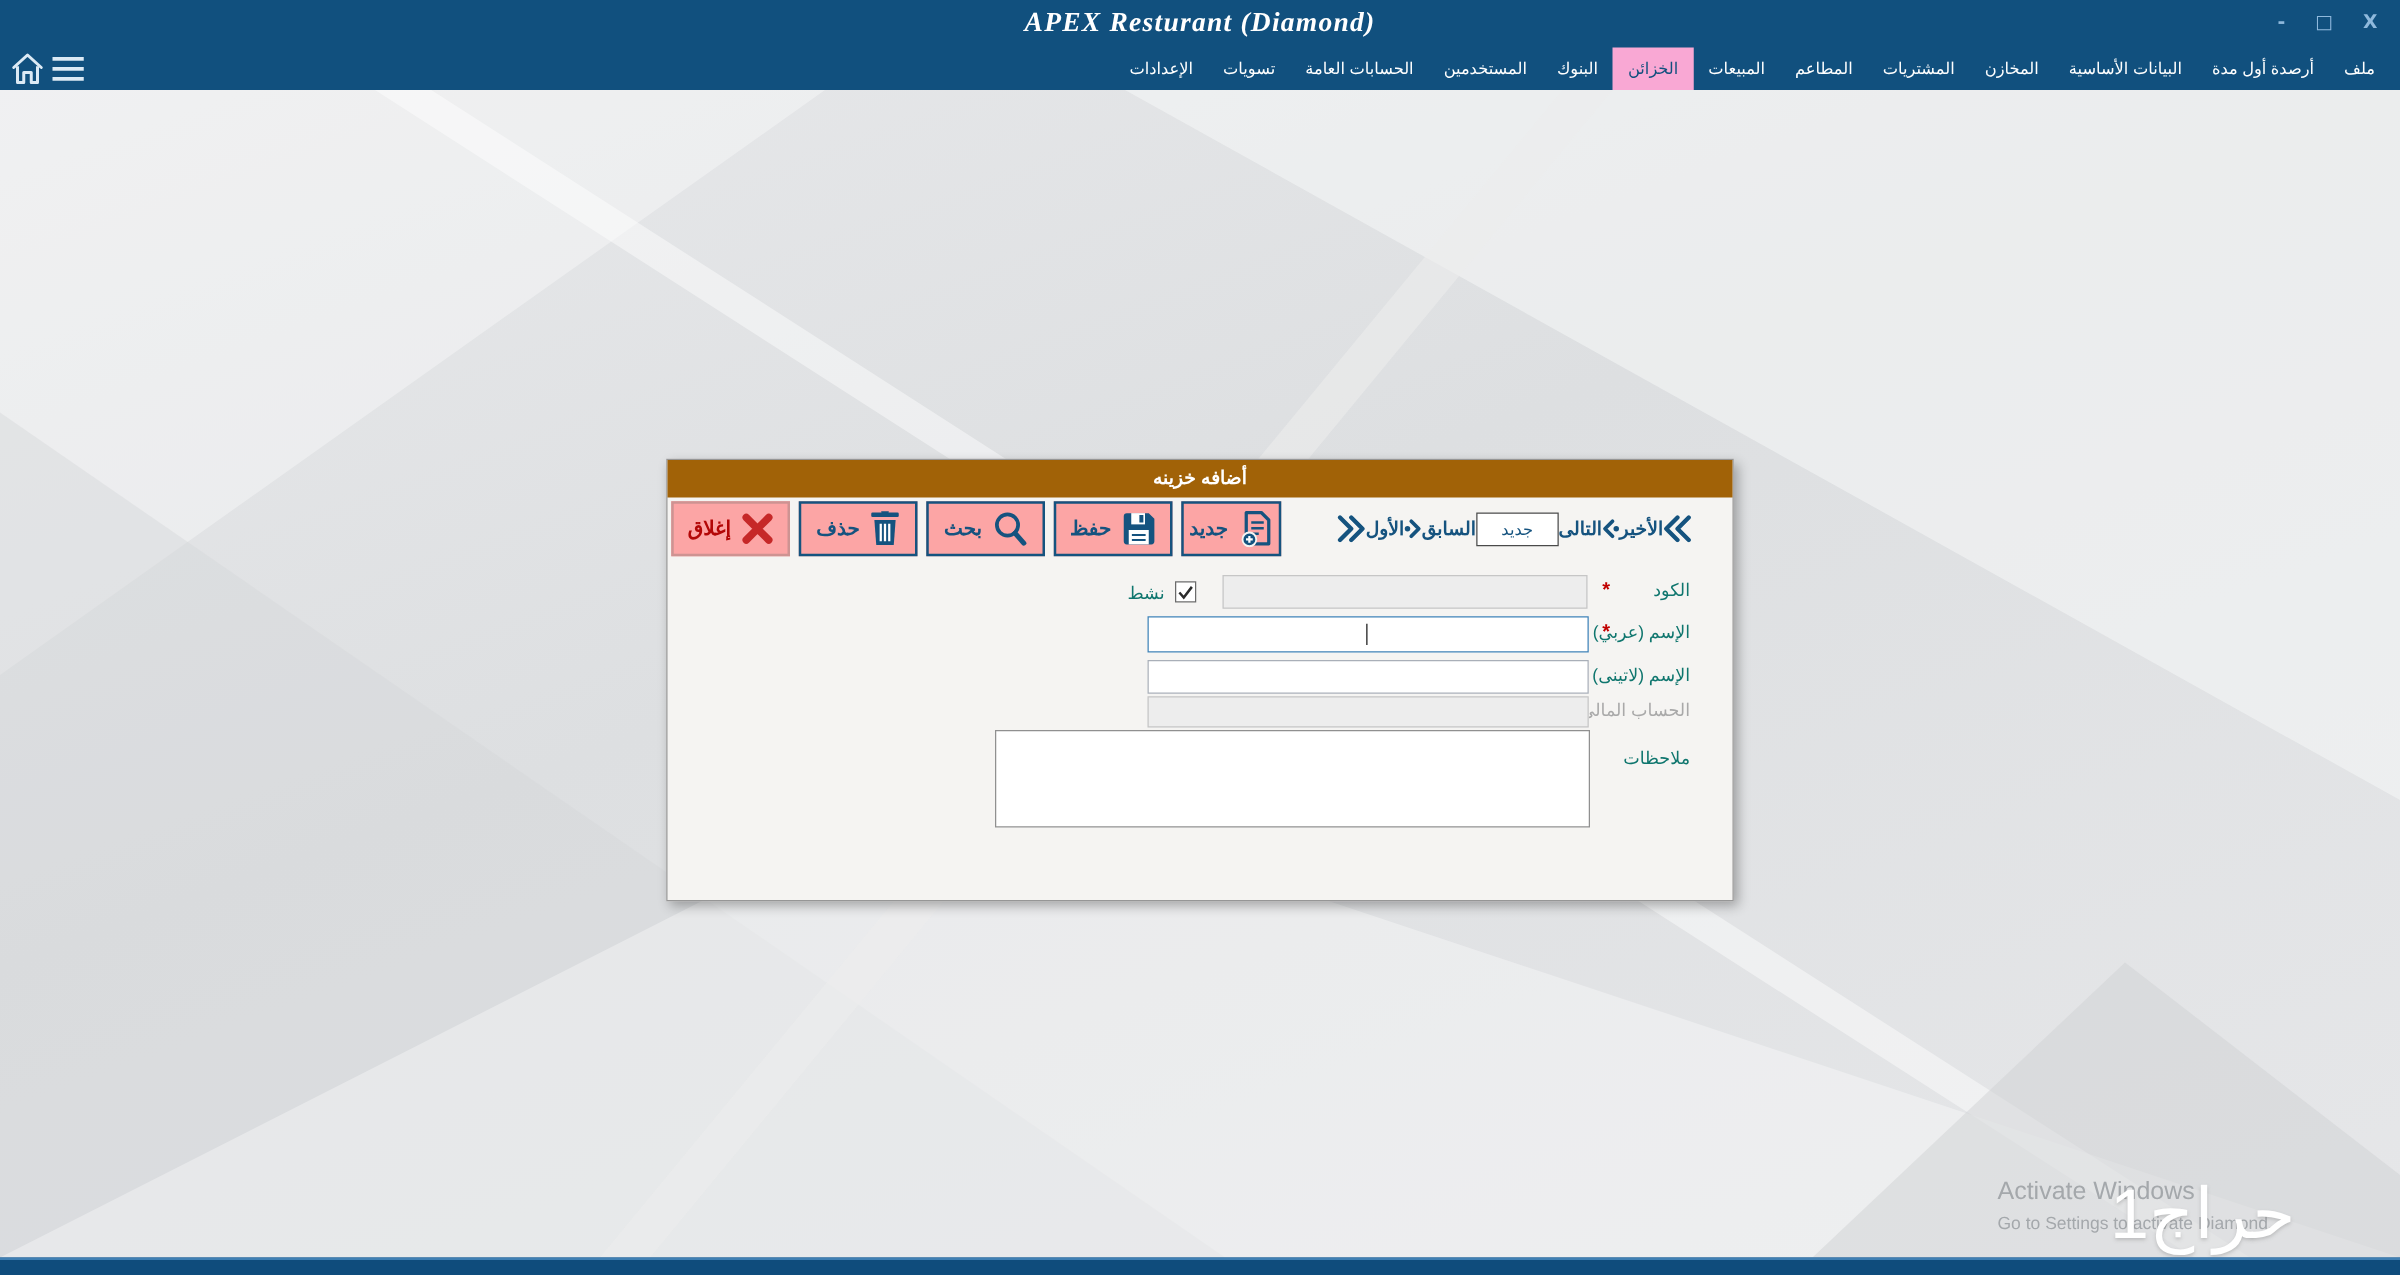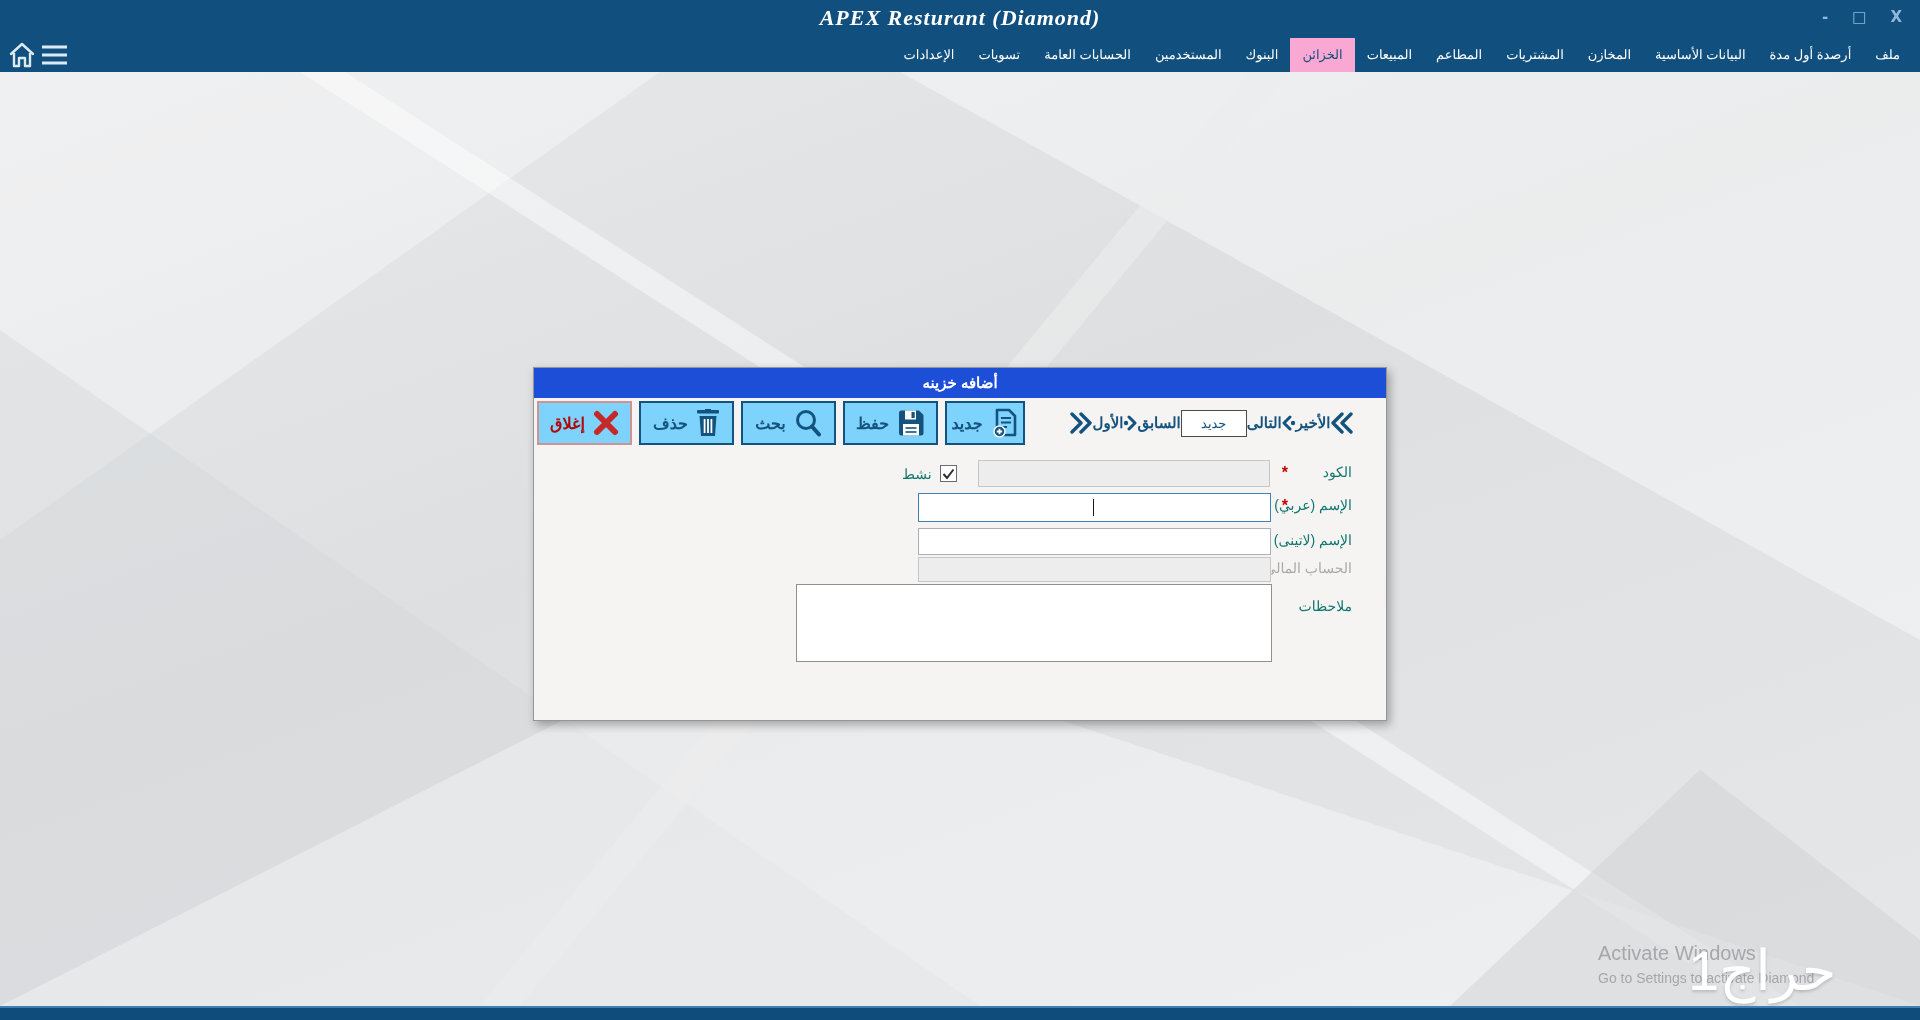--- a/index.html
+++ b/index.html
@@ -59,29 +59,29 @@
   }
 
   
   .dialog {
     position:absolute; left:533px; top:367px; width:854px; height:354px;
     background:#F5F4F2; border:1px solid #969696;
     box-shadow:3px 4px 9px rgba(0,0,0,.3); z-index:10;
   }
   .dialog-titlebar {
     position:absolute; left:0; top:0; width:100%; height:30px;
-    background:#1d4ed8; color:#FFFFFF; font-size:15px; font-weight:700;
+    background:#a16207; color:#FFFFFF; font-size:15px; font-weight:700;
     text-align:center; line-height:30px;
   }
   .dialog-toolbar {
     position:absolute; left:3px; right:3px; top:33px; height:44px;
     display:flex; align-items:stretch; gap:7px;
   }
   .tb-btn {
-    width:95px; background:#7dd3fc; border:2px solid #15537F;
+    width:95px; background:#fca5a5; border:2px solid #15537F;
     display:flex; align-items:center; justify-content:center; gap:8px;
     cursor:pointer;
   }
   .tb-btn .lbl { color:#15537F; font-size:16px; font-weight:700; }
   .tb-btn.new { width:80px; }
   .tb-btn.close { border-color:#CE9392; }
   .tb-btn.close .lbl { color:#B30707; }
 
   .nav-strip {
     flex:1; display:flex; align-items:center; justify-content:center;

